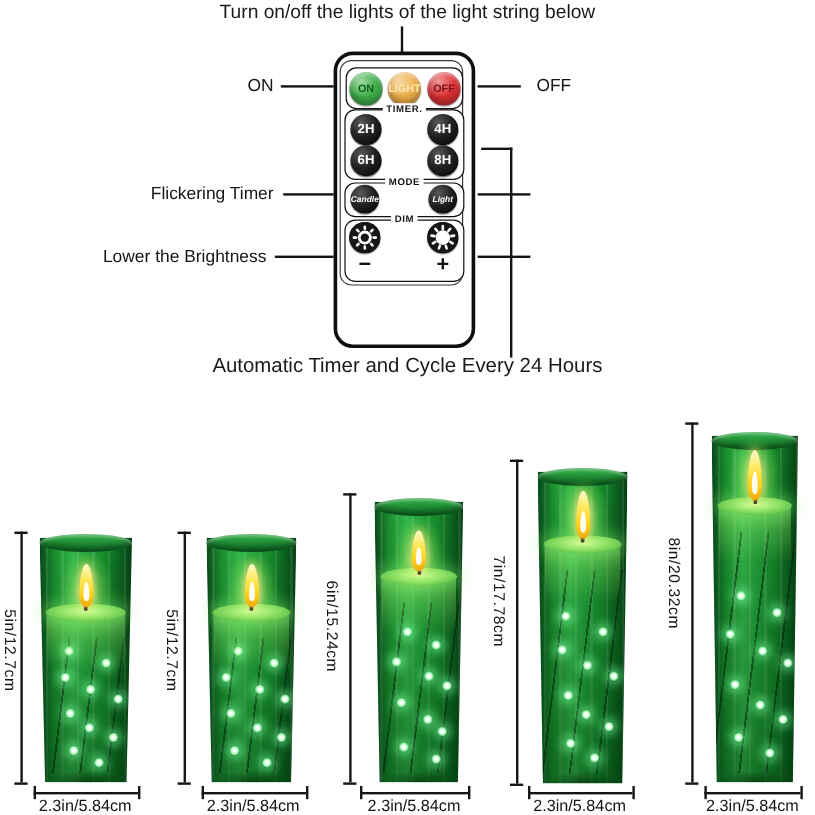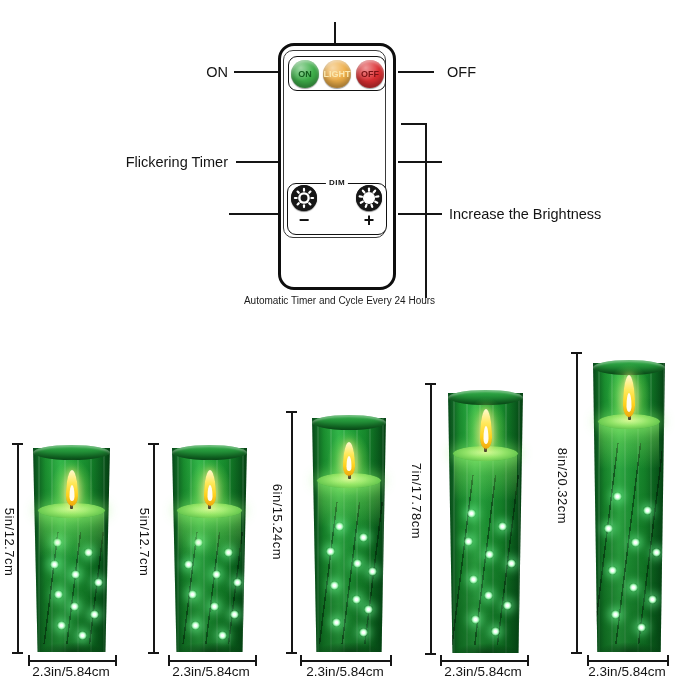--- a/index.html
+++ b/index.html
@@ -2,21 +2,21 @@
 <html><head>
 <meta charset="utf-8">
 <style>
   html,body{margin:0;padding:0;background:#fff;}
   #canvas{position:relative;width:679px;height:679px;background:#ffffff;overflow:hidden;
           font-family:"Liberation Sans",sans-serif;color:#141414;}
   .abs{position:absolute;}
   .line{position:absolute;background:#151515;}
   .caption{position:absolute;left:0;right:0;text-align:center;color:#1a1a1a;}
   #top-caption{top:2px;font-size:16px;}
-  #bottom-caption{top:295px;font-size:10px;text-align:center;}
+  #bottom-caption{top:295px;font-size:17px;text-align:center;}
   .anno{position:absolute;font-size:14.5px;color:#141414;white-space:nowrap;}
 
   
   .remote{position:absolute;left:278px;top:43px;width:112px;height:241px;background:#fff;
           border:3px solid #0e0e0e;border-radius:16px;}
   .bezel{position:absolute;left:2px;top:4px;width:101px;height:186px;border:1px solid #3a3a3a;border-radius:10px;}
   .rgroup{position:absolute;border:1.5px solid #111;border-radius:9px;background:#fff;}
   .g-power{left:7px;top:10px;width:96px;height:33px;}
   .g-timer{left:6px;top:45px;width:98px;height:57px;}
   .g-mode{left:6px;top:106px;width:98px;height:27px;}
@@ -69,53 +69,66 @@
   .mline{position:absolute;background:#161616;}
   .vlabel{position:absolute;transform:translate(-50%,-50%);writing-mode:vertical-rl;text-orientation:mixed;
           font-size:13px;color:#141414;letter-spacing:.5px;white-space:nowrap;}
   .hlabel{position:absolute;transform:translateX(-50%);top:664px;font-size:13.5px;color:#141414;white-space:nowrap;}
 </style>
 </head>
 <body>
 
 <div id="canvas">
 
+  <div id="top-caption" class="caption">Turn on/off the lights of the light string below</div>
   <div id="bottom-caption" class="caption">Automatic Timer and Cycle Every 24 Hours</div>
 
   <div class="line" style="left:334px;top:22px;width:2px;height:23px;"></div>
   <div class="line" style="left:234px;top:71px;width:44px;height:2px;"></div>
   <div class="line" style="left:398px;top:71px;width:36px;height:2px;"></div>
   <div class="line" style="left:236px;top:161px;width:42px;height:2px;"></div>
   <div class="line" style="left:398px;top:161px;width:44px;height:2px;"></div>
   <div class="line" style="left:229px;top:213px;width:49px;height:2px;"></div>
   <div class="line" style="left:398px;top:213px;width:44px;height:2px;"></div>
   <div class="line" style="left:401px;top:123px;width:26px;height:2px;"></div>
   <div class="line" style="left:425px;top:123px;width:2px;height:175px;"></div>
 
   <div class="anno" style="right:451px;top:64px;">ON</div>
   <div class="anno" style="left:447px;top:64px;">OFF</div>
   <div class="anno" style="right:451px;top:154px;">Flickering Timer</div>
-  <div class="anno" style="left:449px;top:206px;">Increase the Brightness</div>
+  <div class="anno" style="right:457px;top:206px;">Lower the Brightness</div>
 
   <div class="remote">
     <div class="bezel"></div>
 
     <div class="rgroup g-power">
       <div class="pbtn" style="left: 2px; top: 3px; background: radial-gradient(circle at 35% 28%, rgba(255, 255, 255, 0.5), rgba(255, 255, 255, 0) 50%), rgb(63, 176, 74);">
           <span style="color: rgb(19, 92, 29);">ON</span>
         </div>
       <div class="pbtn" style="left: 34px; top: 3px; background: radial-gradient(circle at 35% 28%, rgba(255, 255, 255, 0.5), rgba(255, 255, 255, 0) 50%), rgb(240, 176, 74);">
           <span style="color: rgb(251, 232, 176);">LIGHT</span>
         </div>
       <div class="pbtn" style="left: 67px; top: 3px; background: radial-gradient(circle at 35% 28%, rgba(255, 255, 255, 0.5), rgba(255, 255, 255, 0) 50%), rgb(221, 47, 50);">
           <span style="color: rgb(122, 18, 20);">OFF</span>
         </div>
     </div>
 
-
+    <div class="rgroup g-timer">
+      <span class="glabel">TIMER.</span>
+      <div class="kbtn tbtn" style="left:4px;top:3px;">2H</div>
+      <div class="kbtn tbtn" style="left:68px;top:3px;">4H</div>
+      <div class="kbtn tbtn" style="left:4px;top:29px;">6H</div>
+      <div class="kbtn tbtn" style="left:68px;top:29px;">8H</div>
+    </div>
+
+    <div class="rgroup g-mode">
+      <span class="glabel">MODE</span>
+      <div class="kbtn mbtn" style="left:4px;top:1px;">Candle</div>
+      <div class="kbtn mbtn" style="left:69px;top:1px;">Light</div>
+    </div>
 
     <div class="rgroup g-dim">
       <span class="glabel">DIM</span>
       <div class="kbtn ibtn" style="left:3px;top:1px;">
         <svg width="26" height="26" viewBox="0 0 24 24">
           <circle cx="12" cy="12" r="12" fill="#161616"></circle>
           <g fill="#ffffff">
             <rect x="11" y="2.6" width="2" height="3.6" rx="1"></rect>
             <rect x="11" y="2.6" width="2" height="3.6" rx="1" transform="rotate(45 12 12)"></rect>
             <rect x="11" y="2.6" width="2" height="3.6" rx="1" transform="rotate(90 12 12)"></rect>

